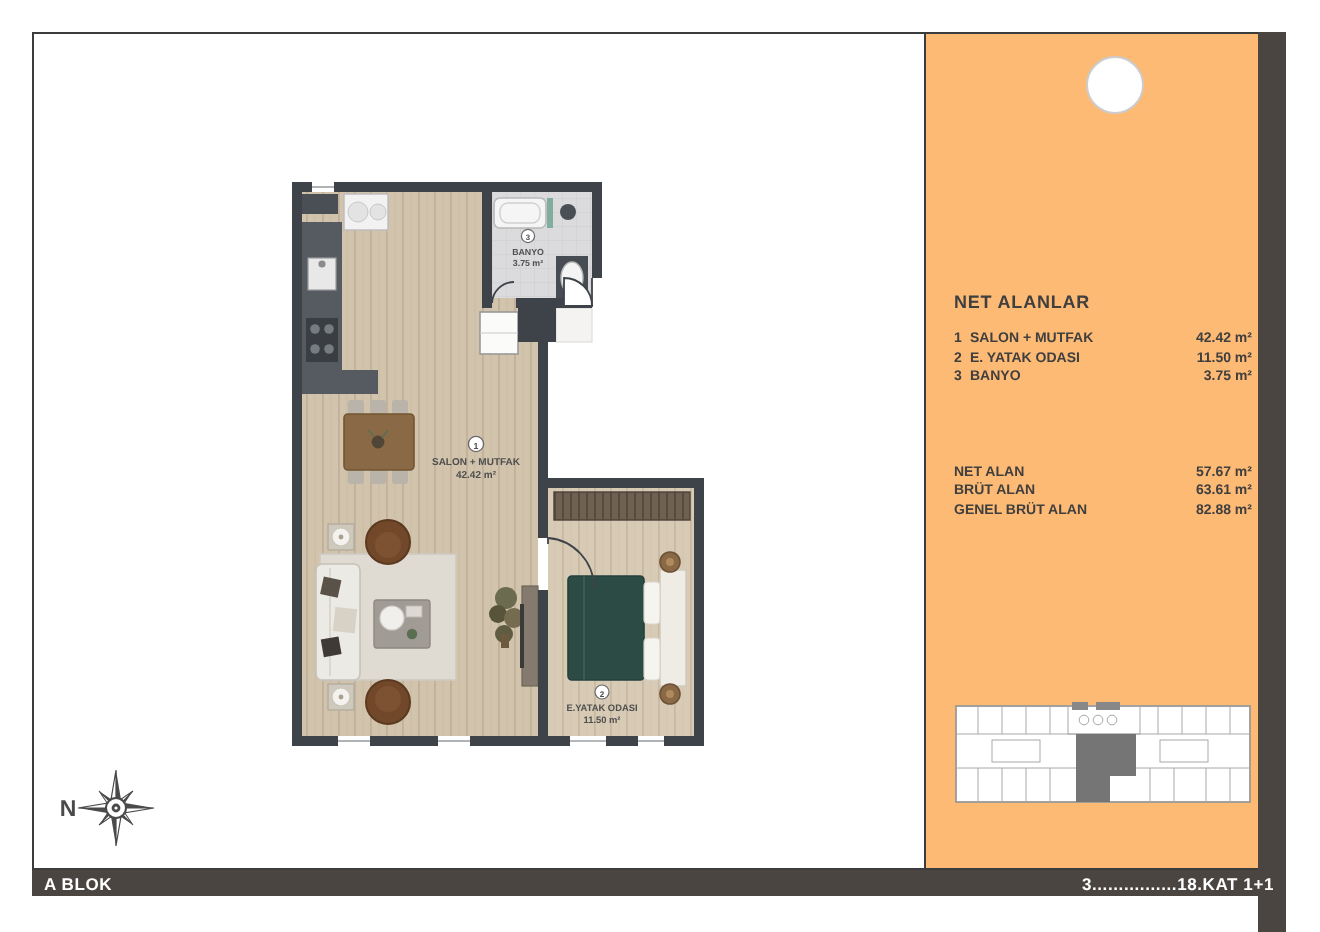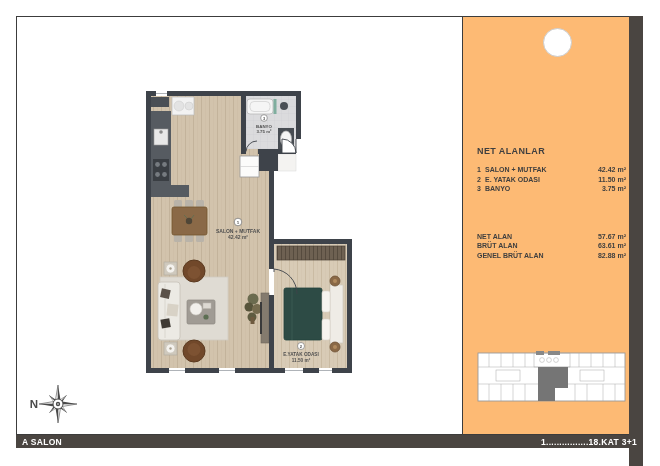--- a/index.html
+++ b/index.html
@@ -332,17 +332,17 @@
       </g>
       <rect x="60" y="1" width="8" height="4" fill="#888888"></rect>
       <rect x="72" y="1" width="12" height="4" fill="#888888"></rect>
       <path d="M62 17 h30 v21 h-13 v13 h-17 z" fill="#757575"></path>
     </svg>
   </div>
 
   <div class="vbar"></div>
 
   <div class="bottom-bar">
-    <span>A SALON</span>
-    <span>1................18.KAT 3+1</span>
+    <span>A BLOK</span>
+    <span>3................18.KAT 1+1</span>
   </div>
 
 </div>
 
 </body></html>

